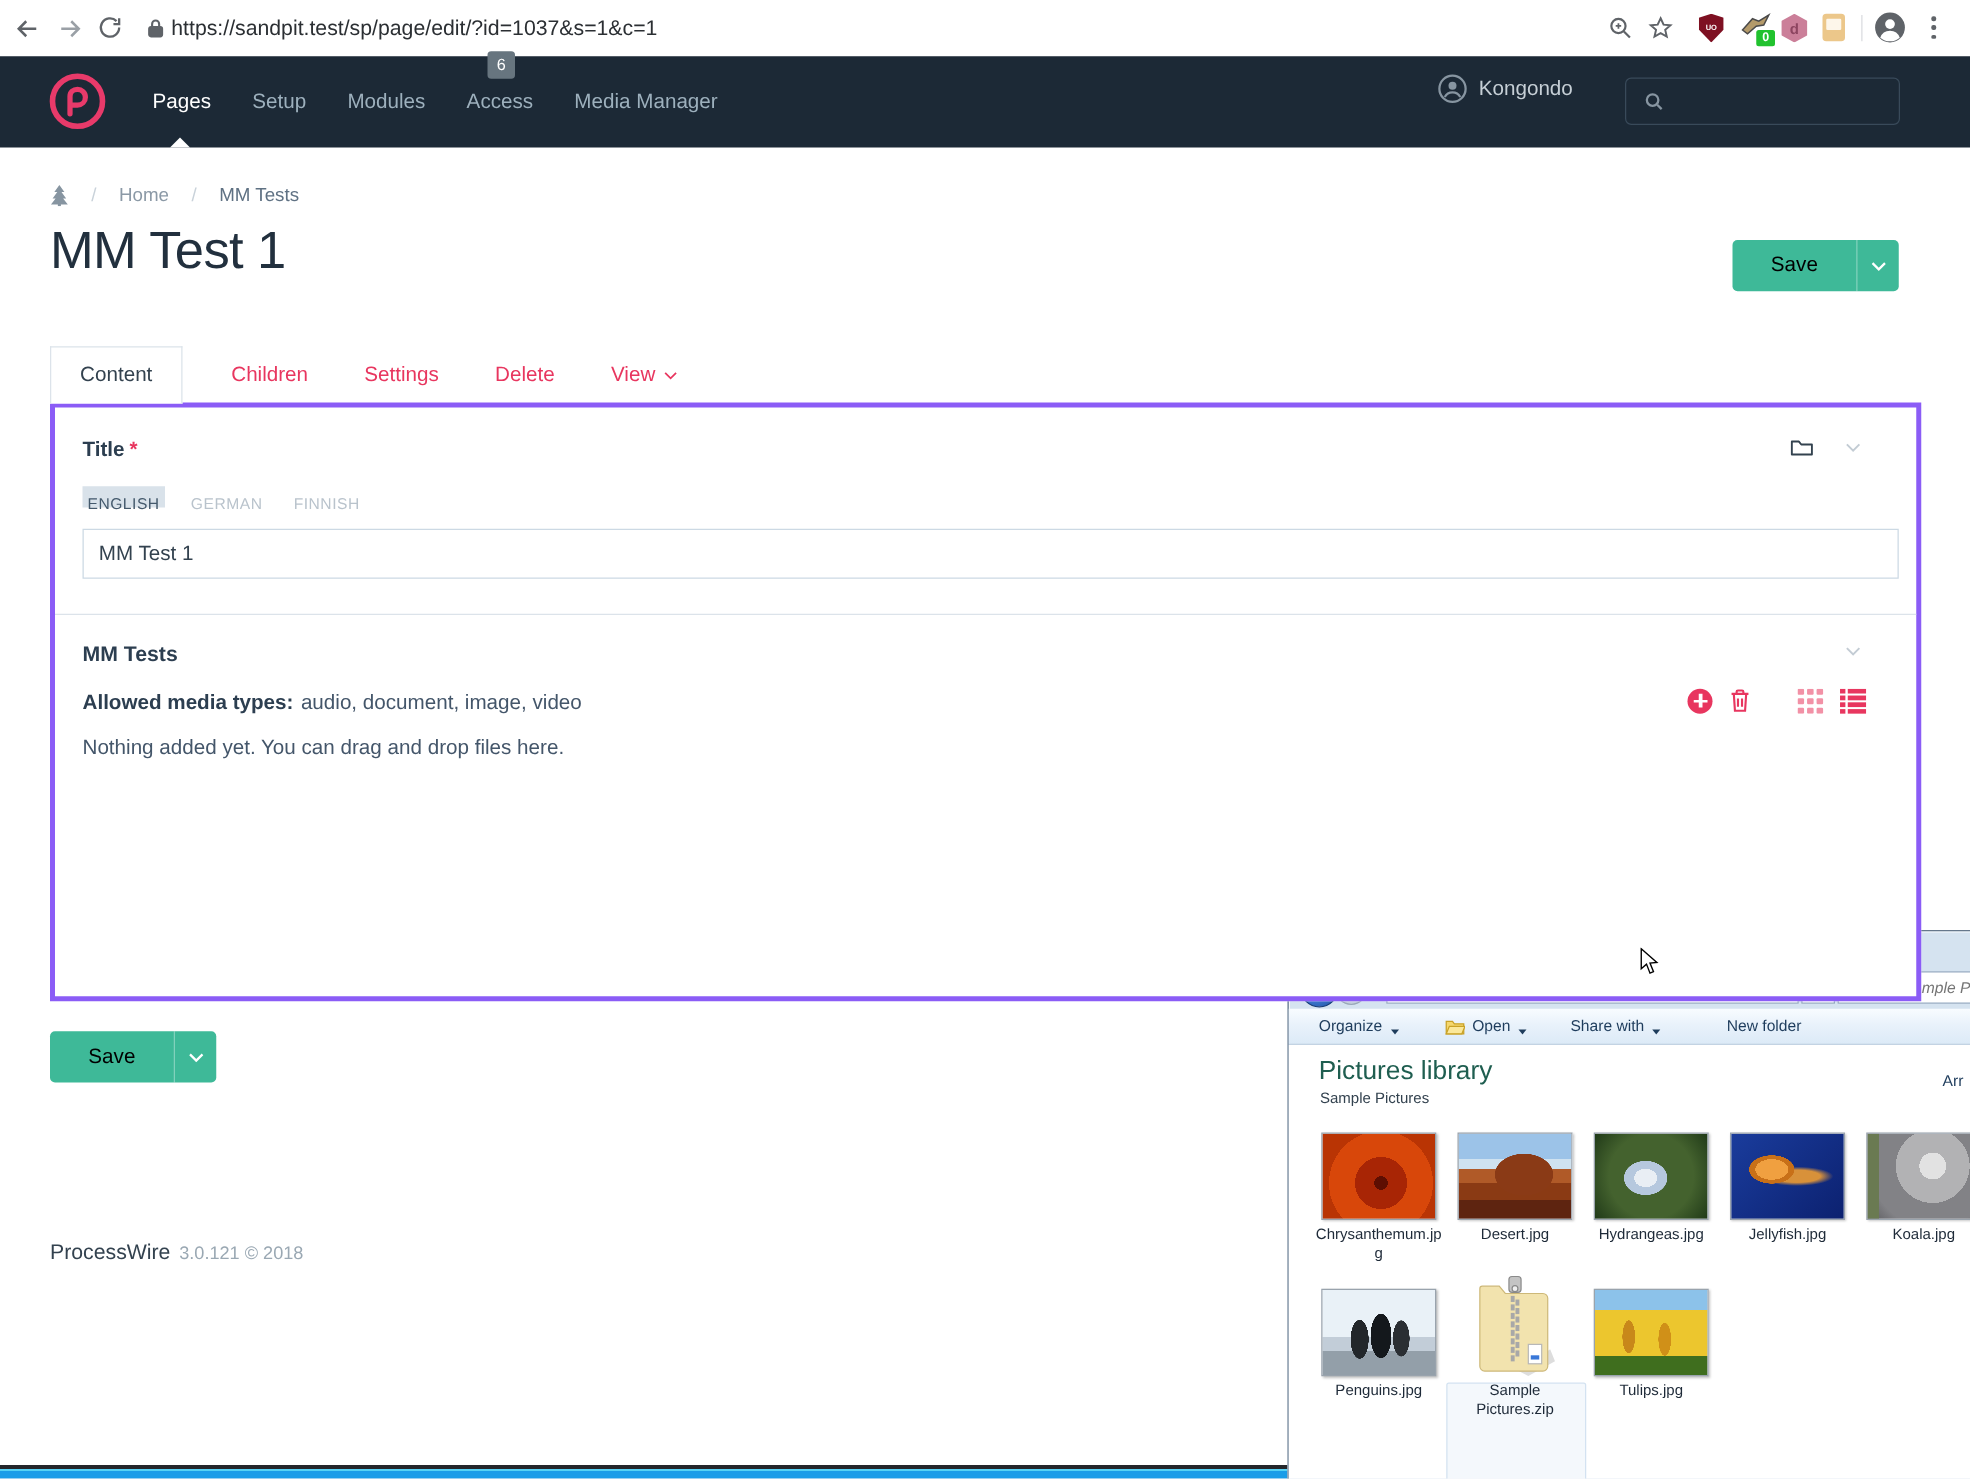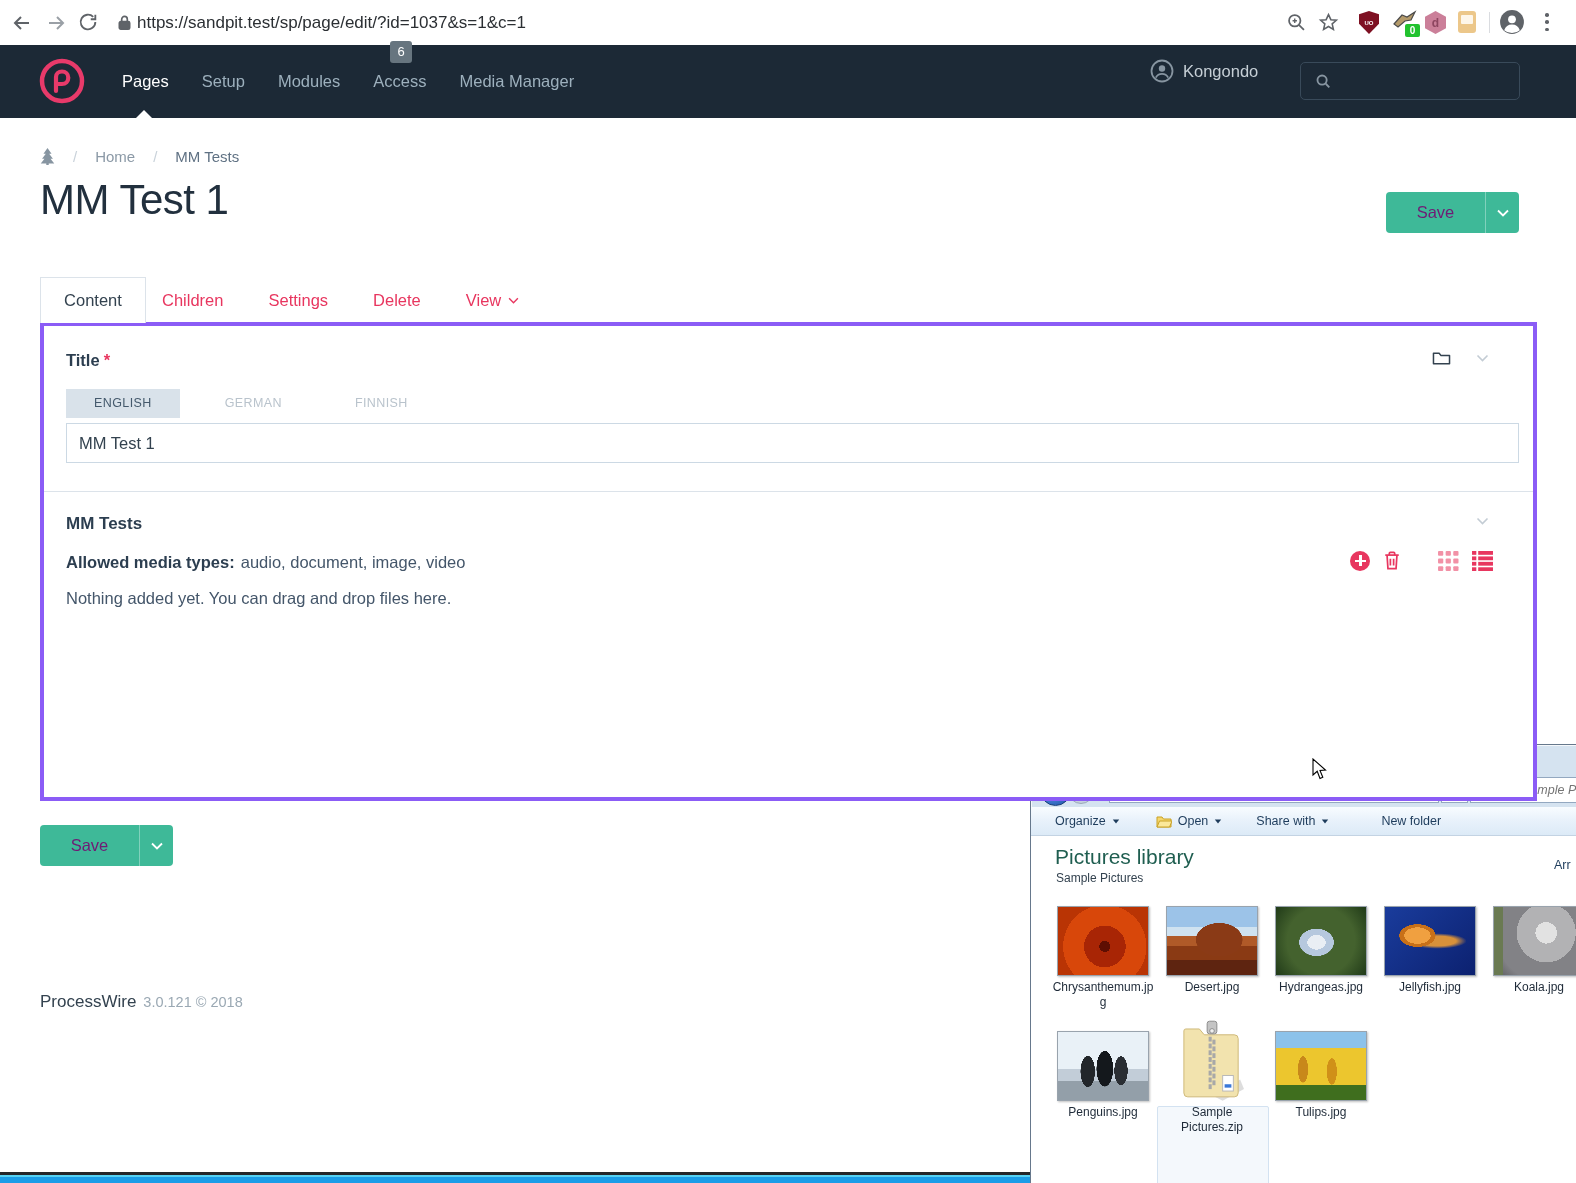--- a/index.html
+++ b/index.html
@@ -40,35 +40,35 @@
             display:flex;align-items:center;padding-left:14px;box-sizing:border-box;}
 
   
   .crumbs{position:absolute;left:40px;top:148px;display:flex;align-items:center;gap:18px;font-size:15px;}
   .crumbs .sep{color:#c9d2da;}
   .crumbs .crumb{color:#8b99a6;cursor:pointer;}
   .crumbs .crumb.current{color:#5f7183;}
   h1.pagetitle{position:absolute;left:40px;top:176px;margin:0;font-size:42px;font-weight:300;color:#22303e;letter-spacing:-.5px;}
 
   .savebtn{position:absolute;width:133px;height:41px;background:#3eb998;border-radius:4px;display:flex;cursor:pointer;}
-  .savebtn .lbl{width:99px;text-align:center;line-height:41px;color:#701a75;font-size:16.5px;}
+  .savebtn .lbl{width:99px;text-align:center;line-height:41px;color:#000000;font-size:16.5px;}
   .savebtn .div{width:1px;height:41px;background:rgba(255,255,255,.35);}
   .savebtn .dd{flex:1;display:flex;align-items:center;justify-content:center;color:#fff;}
 
   .tabsrow{position:absolute;left:40px;top:277px;height:46px;display:flex;align-items:center;z-index:3;}
   .tab-active{width:106px;height:46px;background:#fff;border:1px solid #dce3ea;border-bottom:none;box-sizing:border-box;
               display:flex;align-items:center;justify-content:center;font-size:16.5px;color:#33424f;cursor:pointer;}
   .tab-link{margin-left:45px;font-size:16.5px;color:#e8365f;cursor:pointer;display:flex;align-items:center;gap:7px;}
-  .tab-link.first{margin-left:16px;text-align:center;}
+  .tab-link.first{margin-left:39px;text-align:center;}
 
   .container{position:absolute;left:40px;top:322px;width:1497px;height:479px;border:4px solid #8b5cf6;background:#fff;box-sizing:border-box;z-index:2;}
   .flabel{position:absolute;left:22px;top:25px;font-size:16.5px;font-weight:bold;color:#2c3e50;}
   .flabel .req{color:#e8365f;font-weight:bold;margin-left:4px;}
   .langtabs{position:absolute;left:22px;top:63px;display:flex;gap:17px;}
-  .langtab{height:29px;line-height:29px;padding:0 28px;font-size:12.5px;letter-spacing:.4px;color:#b9c3cc;cursor:pointer;}
+  .langtab{height:17px;line-height:29px;padding:0 4px;font-size:12.5px;letter-spacing:.4px;color:#b9c3cc;cursor:pointer;}
   .langtab.active{background:#d9e2ea;color:#44596c;}
   .titleinput{position:absolute;left:22px;top:97px;width:1453px;height:40px;border:1px solid #ccd9e4;box-sizing:border-box;
               padding:0 12px;font-size:16.5px;color:#33424f;font-family:"Liberation Sans",sans-serif;outline:none;}
   .hdivider{position:absolute;left:0;top:165px;width:100%;height:1px;background:#dce3ea;}
   .mmhead{position:absolute;left:22px;top:188px;font-size:17px;font-weight:bold;color:#2c3e50;}
   .allowedrow{position:absolute;left:22px;top:227px;font-size:16.5px;color:#44566a;}
   .allowedrow b{color:#2c3e50;margin-right:6px;}
   .emptytext{position:absolute;left:22px;top:263px;font-size:16.5px;color:#44566a;}
   .mmicons{position:absolute;right:40px;top:224px;display:flex;align-items:center;gap:13px;}
   .pluscirc{width:20px;height:20px;border-radius:50%;background:#e8365f;position:relative;cursor:pointer;}
@@ -100,21 +100,21 @@
   .addrbar .enddd{margin-left:auto;}
   .refreshbtn{position:absolute;left:410px;top:4px;width:27px;height:26px;background:#fff;border:1px solid #93a8c0;
               box-sizing:border-box;display:flex;align-items:center;justify-content:center;cursor:pointer;}
   .searchbox{position:absolute;left:439px;top:4px;width:150px;height:26px;background:#fff;border:1px solid #93a8c0;
              box-sizing:border-box;}
   .searchbox input{width:100%;height:100%;border:none;outline:none;font-style:italic;color:#7a8a98;font-size:12.5px;
                    padding:0 8px;font-family:"Liberation Sans",sans-serif;box-sizing:border-box;background:transparent;}
   .cmdbar{position:absolute;left:0;top:62px;width:100%;height:28px;
           background:linear-gradient(180deg,#f8fcff 0%,#e9f2fb 45%,#dceaf7 100%);border-bottom:1px solid #c3d3e3;
           display:flex;align-items:center;color:#1e3c5c;}
-  .cmdbtn{display:flex;align-items:center;gap:6px;cursor:pointer;white-space:nowrap;}
+  .cmdbtn{display:flex;align-items:flex-end;gap:6px;cursor:pointer;white-space:nowrap;}
   .cmdbar .ddtri{border-top-color:#1e3c5c;transform:scale(.8);}
   .expbody{position:absolute;left:0;top:91px;width:100%;height:348px;background:#fff;}
   .libtitle{position:absolute;left:24px;top:9px;font-size:21px;color:#1f5e50;}
   .libsub{position:absolute;left:25px;top:35px;font-size:12px;color:#33424f;}
   .arrange{position:absolute;left:523px;top:22px;color:#1e3c5c;cursor:pointer;}
   .tile{position:absolute;width:108px;text-align:center;cursor:pointer;}
   .thumb{width:92px;height:70px;margin:0 auto;border:1px solid #99a3ad;box-shadow:1px 1px 2px rgba(0,0,0,.25);box-sizing:border-box;}
   .tlabel{margin-top:4px;font-size:12px;line-height:15px;color:#1e2a38;overflow-wrap:break-word;padding:0 2px;}
   .zipsel{position:absolute;left:126px;top:270px;width:110px;height:124px;background:#f4f8fc;border:1px solid #d3e2f1;border-radius:2px;}
 

